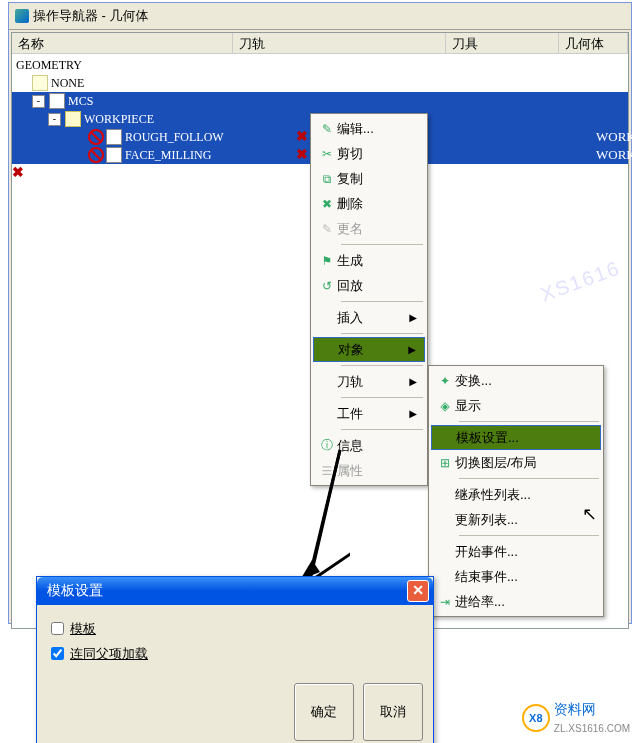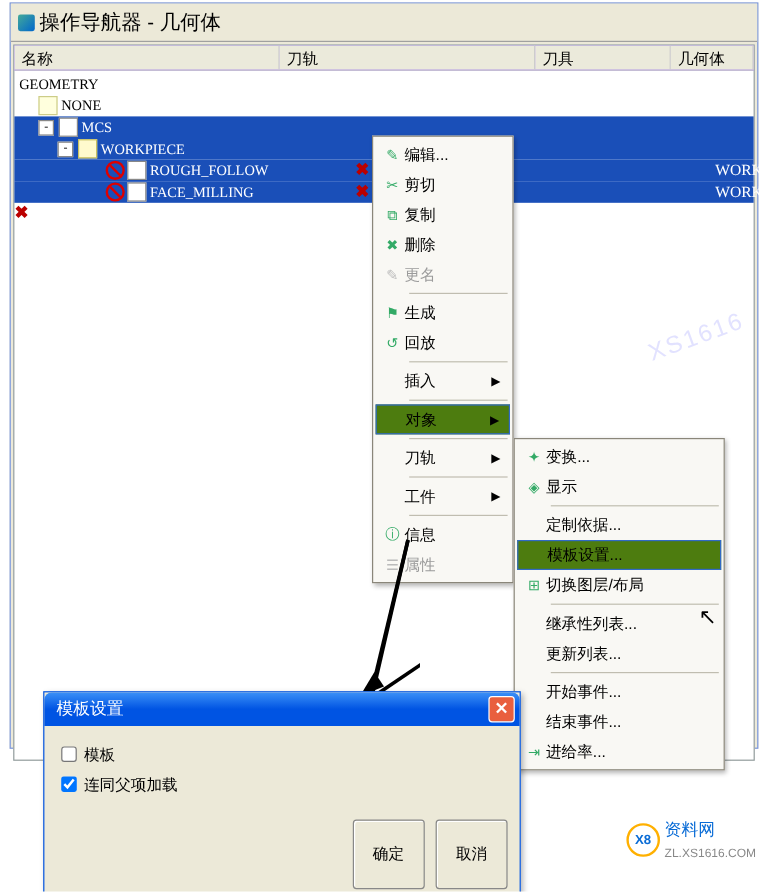--- a/index.html
+++ b/index.html
@@ -16,21 +16,21 @@
   .window {
     border: 1px solid #7a96df;
     background: #ece9d8;
     position: absolute;
     left: 8px; top: 2px;
     width: 622px; height: 620px;
   }
   .titlebar {
     background: #ece9d8;
     padding: 4px 6px;
-    font-size: 17px;
+    font-size: 13px;
     border-bottom: 1px solid #a0a0a0;
     display: flex;
     align-items: center;
     gap: 4px;
   }
   .titlebar .logo { width:14px;height:14px;background:linear-gradient(135deg,#4a9,#06c);display:inline-block;border-radius:2px;}
   .tree-area {
     background: #fff;
     margin: 2px;
     border: 1px solid #919b9c;
@@ -99,28 +99,28 @@
     box-shadow: 2px 2px 5px rgba(0,0,0,.3);
   }
   .dlg-title {
     height: 28px;
     background: linear-gradient(to bottom,#3b90f7 0%,#0054e3 50%,#0054e3 100%);
     color:#fff; font-size:14px; display:flex;align-items:center;padding:0 4px;
     border-radius: 6px 6px 0 0;
   }
   .dlg-title .dx{margin-left:auto;width:20px;height:20px;background:#e95f3e;border:1px solid #fff;border-radius:3px;color:#fff;text-align:center;line-height:18px;font-weight:bold;}
   .dlg-body{padding:8px 10px;}
-  .chk{display:flex;align-items:center;margin:6px 0;font-size:13px;}
+  .chk{display:flex;align-items:center;margin:6px 0;font-size:13px;text-decoration:underline;}
   .chk input{margin-right:6px;}
   .dlg-btns{text-align:right;padding:6px 10px 10px;}
   .btn{background:#ece9d8;border:1px solid #888;border-radius:3px;padding:19px 16px;font-size:13px;margin-left:6px;box-shadow:inset 1px 1px #fff;}
 
   .arrow-line{position:absolute;left:90px;top:440px;pointer-events:none;}
   .wm1{position:absolute;right:18px;top:270px;color:#e2e2ff;font-size:20px;transform:rotate(-20deg);letter-spacing:2px;}
-  .wm2{position:absolute;right:10px;bottom:26px;font-size:14px;color:#0a6cd6;display:flex;align-items:center;gap:4px;}
+  .wm2{position:absolute;right:10px;bottom:8px;font-size:14px;color:#0a6cd6;display:flex;align-items:center;gap:4px;}
   .wm2 .sub{font-size:10px;color:#888;}
   .x8{width:24px;height:24px;border:2px solid #ffb000;border-radius:50%;display:inline-flex;align-items:center;justify-content:center;font-weight:bold;color:#0a6cd6;font-size:11px;}
   .cursor{position:absolute;left:582px;top:503px;font-size:18px;color:#000;pointer-events:none;}
 </style>
 </head>
 <body>
 
 <div class="window">
   <div class="titlebar">
     <span class="logo"></span>
@@ -256,24 +256,20 @@
 <div class="ctx ctx2">
   <div class="ctx-item">
       <span class="mi-ico">✦</span>
       <span class="mi-txt">变换...</span>
     </div>
   <div class="ctx-item">
       <span class="mi-ico">◈</span>
       <span class="mi-txt">显示</span>
     </div>
   <div class="ctx-sep"></div>
-  <div class="ctx-item">
-      <span class="mi-ico"></span>
-      <span class="mi-txt">定制依据...</span>
-    </div>
   <div class="ctx-item hl">
       <span class="mi-ico"></span>
       <span class="mi-txt">模板设置...</span>
     </div>
   <div class="ctx-item">
       <span class="mi-ico">⊞</span>
       <span class="mi-txt">切换图层/布局</span>
     </div>
   <div class="ctx-sep"></div>
   <div class="ctx-item">

